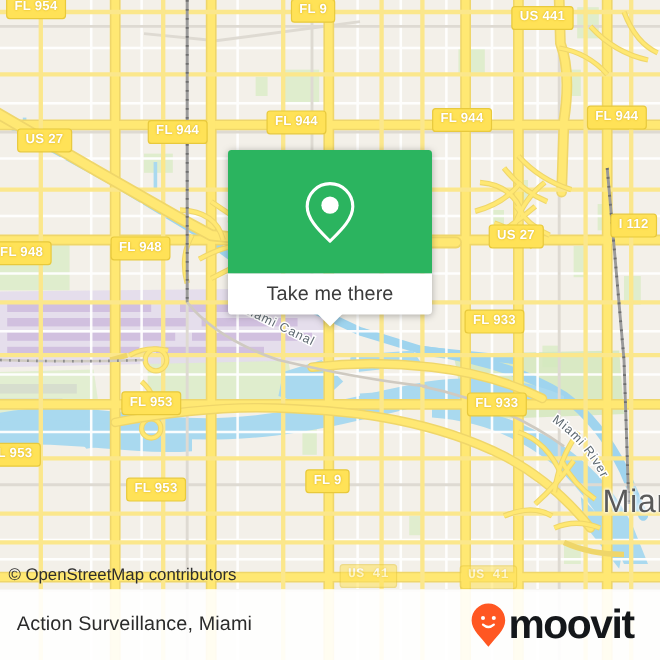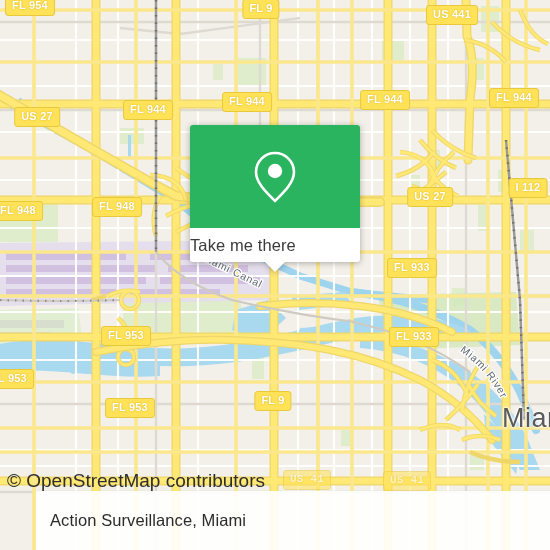--- a/index.html
+++ b/index.html
@@ -65,21 +65,21 @@
   #popup .card-top {
     height: 103px;
     background: #2bb45f;
     border-radius: 3px 3px 0 0;
     display: flex; align-items: center; justify-content: center;
   }
   #popup .card-bottom {
     height: 34px;
     background: #ffffff;
     border-radius: 0 0 3px 3px;
-    display: flex; align-items: center; justify-content: flex-start;
+    display: flex; align-items: center; justify-content: center;
     position: relative;
   }
   #popup .card-label {
     color: #3b3b3b;
     font-size: 16.5px;
     letter-spacing: .1px;
   }
   #popup .pointer {
     position: absolute;
     left: 50%; bottom: -10px;
@@ -95,42 +95,41 @@
     position: absolute;
     left: 0; right: 0; bottom: 0;
     height: 59px;
     background: rgba(255,255,255,.90);
     z-index: 70;
     display: flex;
     align-items: center;
     justify-content: space-between;
     padding: 0 22px 0 14px;
     box-sizing: border-box;
-    margin-left: 36px;
   }
   #footer .place-name {
     color: #2b2b2b;
     font-size: 16.5px;
     letter-spacing: .1px;
   }
   .brand { display: flex; align-items: center; gap: 2px; }
   .brand .wordmark {
     font-size: 34px;
     font-weight: bold;
     color: #14171a;
     letter-spacing: -1.2px;
     line-height: 34px;
   }
 
   
   #osm-attrib {
     position: absolute;
     left: 7px; top: 470px;
     color: #2e2e2e;
-    font-size: 19px;
+    font-size: 14px;
     z-index: 65;
     white-space: nowrap;
     text-align: center;
   }
 </style>
 </head>
 <body>
 
 <div id="app">
 
@@ -481,15 +480,24 @@
     <div class="card-bottom">
       <span class="card-label">Take me there</span>
       <div class="pointer"></div>
     </div>
   </div>
 
   <div id="osm-attrib">© OpenStreetMap contributors</div>
 
   <div id="footer">
     <span class="place-name">Action Surveillance, Miami</span>
+    <div class="brand">
+      <svg width="30" height="38" viewBox="0 0 30 38">
+        <path d="M15 1 C7.3 1 1 7.3 1 15 C1 23 9 29 15 37 C21 29 29 23 29 15 C29 7.3 22.7 1 15 1 Z" fill="#ff5722"></path>
+        <circle cx="10.5" cy="13" r="1.7" fill="#ffffff"></circle>
+        <circle cx="19.5" cy="13" r="1.7" fill="#ffffff"></circle>
+        <path d="M10.5 18.5 Q15 22.5 19.5 18.5" fill="none" stroke="#ffffff" stroke-width="1.9" stroke-linecap="round"></path>
+      </svg>
+      <span class="wordmark">moovit</span>
+    </div>
   </div>
 
 </div>
 
 </body></html>

